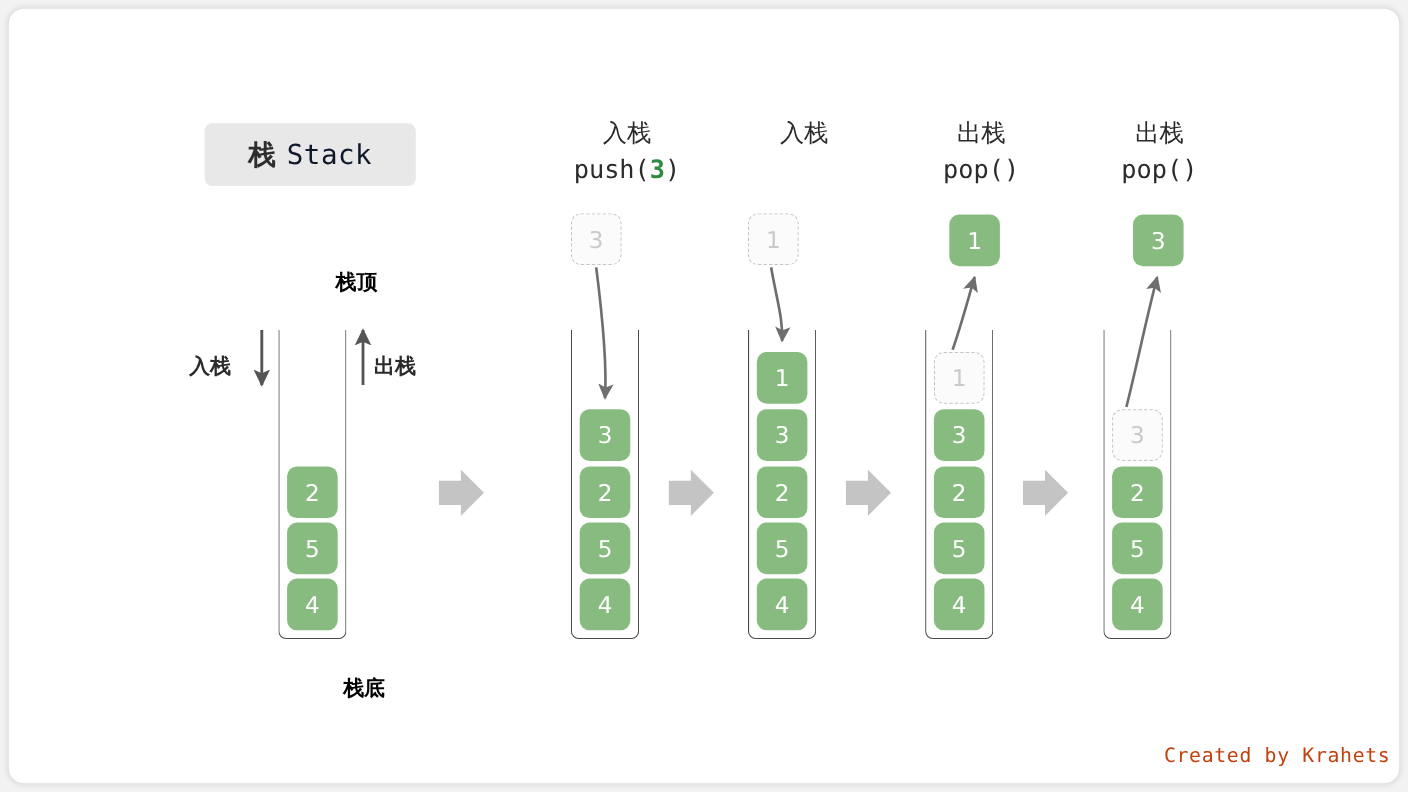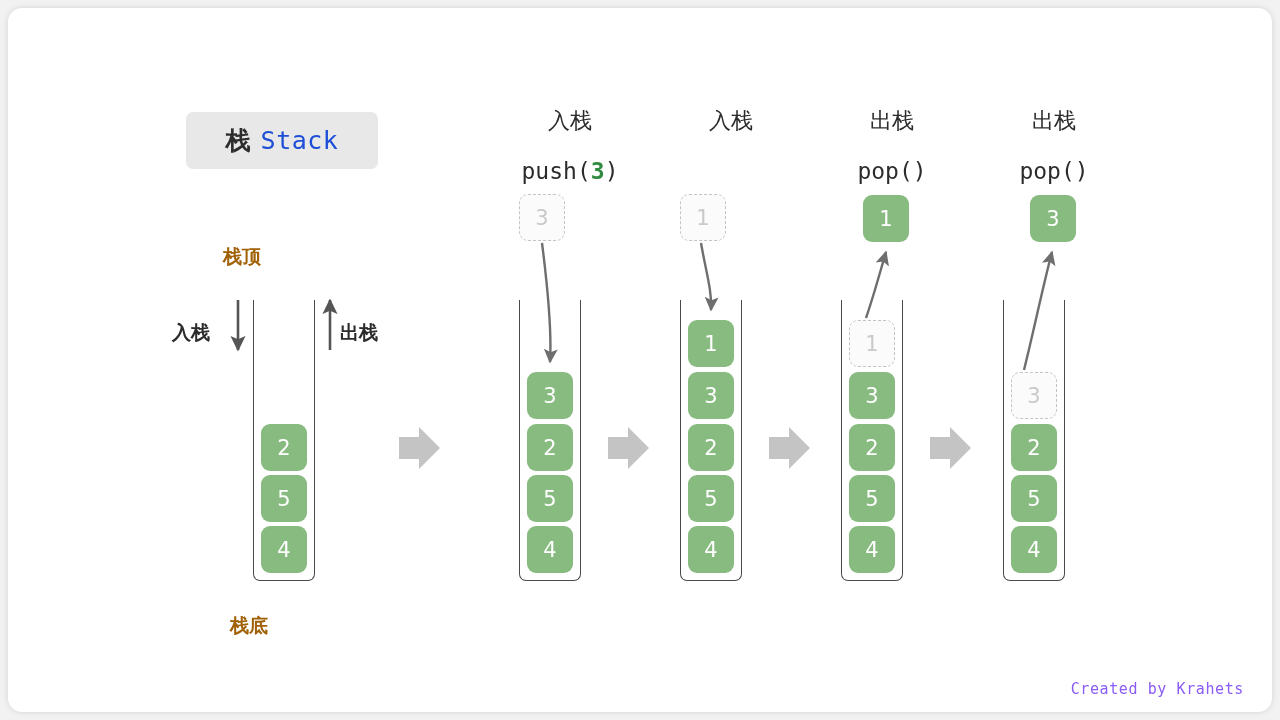--- a/index.html
+++ b/index.html
@@ -50,21 +50,21 @@
   }
   #title-badge .cn {
     font-family: "Liberation Sans", "DejaVu Sans", sans-serif;
     font-size: 25px;
     font-weight: bold;
     color: #2d2d2d;
   }
   #title-badge .en {
     font-family: "DejaVu Sans Mono", "Liberation Mono", monospace;
     font-size: 25px;
-    color: #1d4ed8;
+    color: #0f172a;
     letter-spacing: 0.5px;
   }
 
   
   .col-head {
     width: 200px;
     text-align: center;
     top: 104px;
   }
   .col-head .line1 {
@@ -73,21 +73,20 @@
     color: #2b2b2b;
     line-height: 34px;
     font-family: "Liberation Sans", "DejaVu Sans", sans-serif;
   }
   .col-head .line2 {
     font-family: "DejaVu Sans Mono", "Liberation Mono", monospace;
     font-size: 23px;
     color: #2b2b2b;
     line-height: 34px;
     white-space: pre;
-    margin-top: 16px;
   }
   .col-head .arg {
     color: #2f8a42;
     font-weight: bold;
   }
 
   
   .tube {
     position: absolute;
     border-left: 1.6px solid #4a4a4a;
@@ -126,33 +125,33 @@
   
   .side-label {
     font-size: 19px;
     font-weight: bold;
     color: #2b2b2b;
     font-family: "Liberation Sans", "DejaVu Sans", sans-serif;
   }
   .cap-label {
     font-size: 19px;
     font-weight: bold;
-    color: #a16207;
-    text-align: left;
+    color: #000000;
+    text-align: right;
     width: 120px;
     font-family: "Liberation Sans", "DejaVu Sans", sans-serif;
   }
 
   
   #watermark {
-    right: 36px;
+    right: 16px;
     bottom: 22px;
     font-family: "DejaVu Sans Mono", "Liberation Mono", monospace;
-    font-size: 15px;
-    color: #8b5cf6;
+    font-size: 18px;
+    color: #c2410c;
     letter-spacing: 0.6px;
   }
 
   svg.overlay {
     position: absolute;
     left: 0;
     top: 0;
     width: 1280px;
     height: 720px;
     pointer-events: none;

